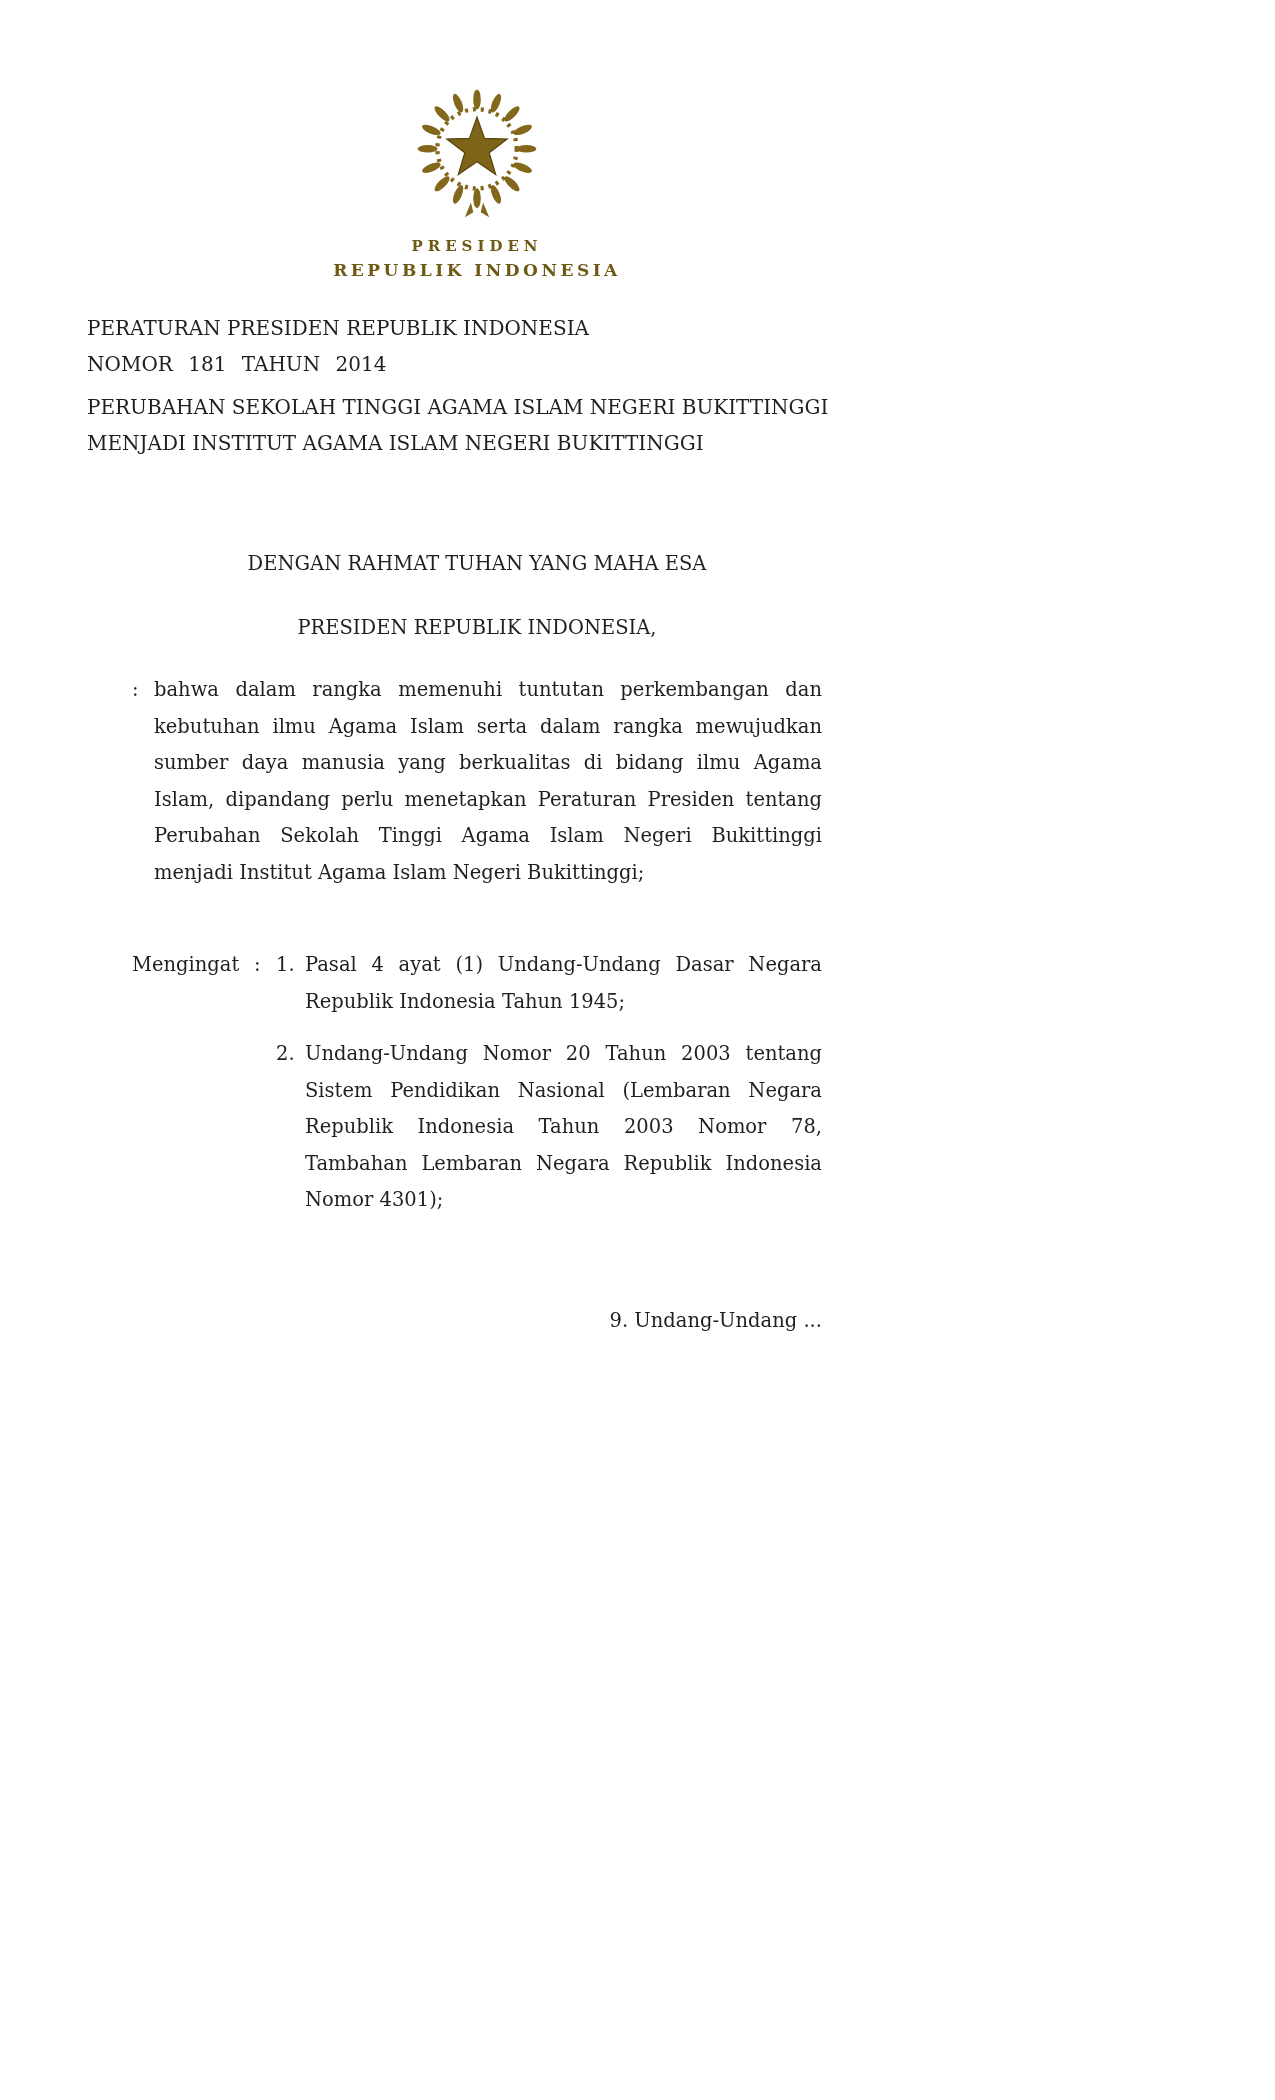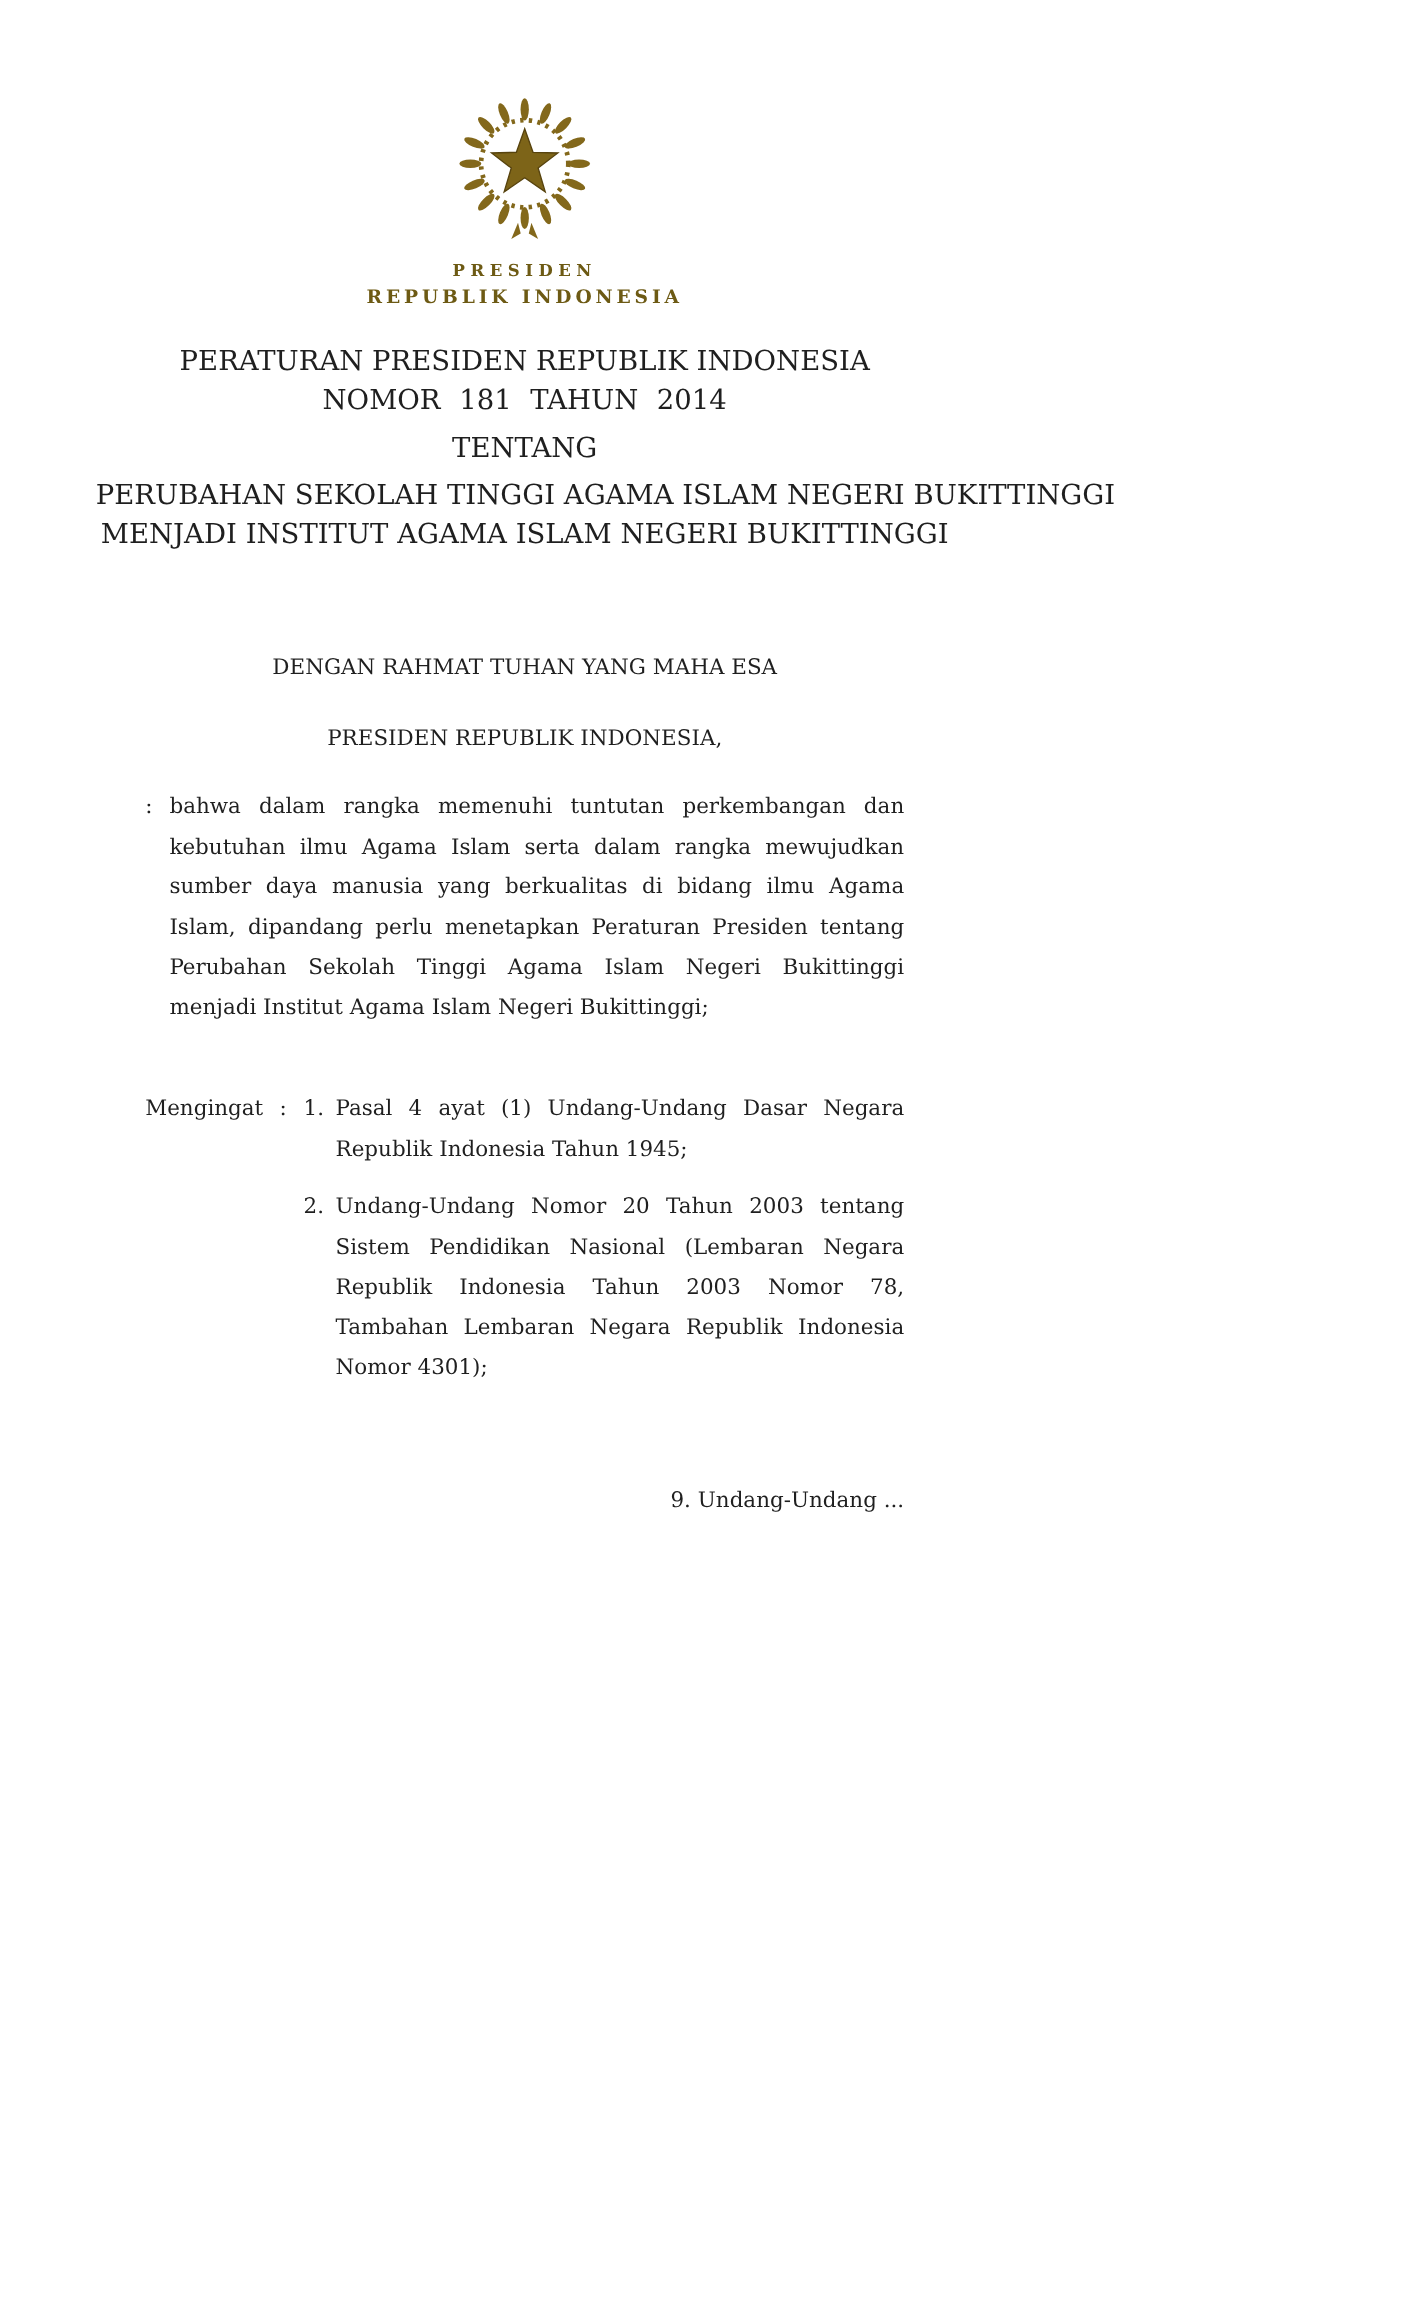--- a/index.html
+++ b/index.html
@@ -21,22 +21,22 @@
   .emblem-wrap { text-align: center; padding-top: 84px; }
   .caption {
     text-align: center;
     color: #6d5a14;
     font-weight: 700;
   }
   .caption1 { font-size: 15px; letter-spacing: 5px; margin-top: 12px; }
   .caption2 { font-size: 17px; letter-spacing: 3.5px; margin-top: 5px; }
   .title-block { margin: 30px -45px 0 -45px; }
   .t-line {
-    text-align: center;
-    font-size: 25px;
+    text-align: left;
+    font-size: 20px;
     line-height: 36px;
     white-space: nowrap;
   }
   .t-nomor { word-spacing: 9px; }
   .t-tentang { margin-top: 7px; }
   .t-sub { margin-top: 7px; }
   .center-line { text-align: center; font-size: 19.5px; line-height: 36px; }
   .rahmat { margin-top: 85px; }
   .presiden-line { margin-top: 28px; text-align: center; }
   .clause {
@@ -93,21 +93,20 @@
         <polygon points="50,27 56.2,44.5 74.7,45 60,56.2 65.3,74 50,63.5 34.7,74 40,56.2 25.3,45 43.8,44.5" fill="#7d6418" stroke="#57430e" stroke-width="1"></polygon>
       </svg>
     </div>
 
     <div class="caption caption1">PRESIDEN</div>
     <div class="caption caption2">REPUBLIK INDONESIA</div>
 
     <div class="title-block">
       <div class="t-line">PERATURAN PRESIDEN REPUBLIK INDONESIA</div>
       <div class="t-line t-nomor">NOMOR 181 TAHUN 2014</div>
-      <div class="t-line t-tentang">TENTANG</div>
       <div class="t-line t-sub">PERUBAHAN SEKOLAH TINGGI AGAMA ISLAM NEGERI BUKITTINGGI</div>
       <div class="t-line">MENJADI INSTITUT AGAMA ISLAM NEGERI BUKITTINGGI</div>
     </div>
 
     <div class="center-line rahmat">DENGAN RAHMAT TUHAN YANG MAHA ESA</div>
     <div class="center-line presiden-line">PRESIDEN REPUBLIK INDONESIA,</div>
 
     <div class="clause menimbang">
       <div class="clause-colon">:</div>
       <div class="clause-body just">bahwa dalam rangka memenuhi tuntutan perkembangan dan kebutuhan ilmu Agama Islam serta dalam rangka mewujudkan sumber daya manusia yang berkualitas di bidang ilmu Agama Islam, dipandang perlu menetapkan Peraturan Presiden tentang Perubahan Sekolah Tinggi Agama Islam Negeri Bukittinggi menjadi Institut Agama Islam Negeri Bukittinggi;</div>

